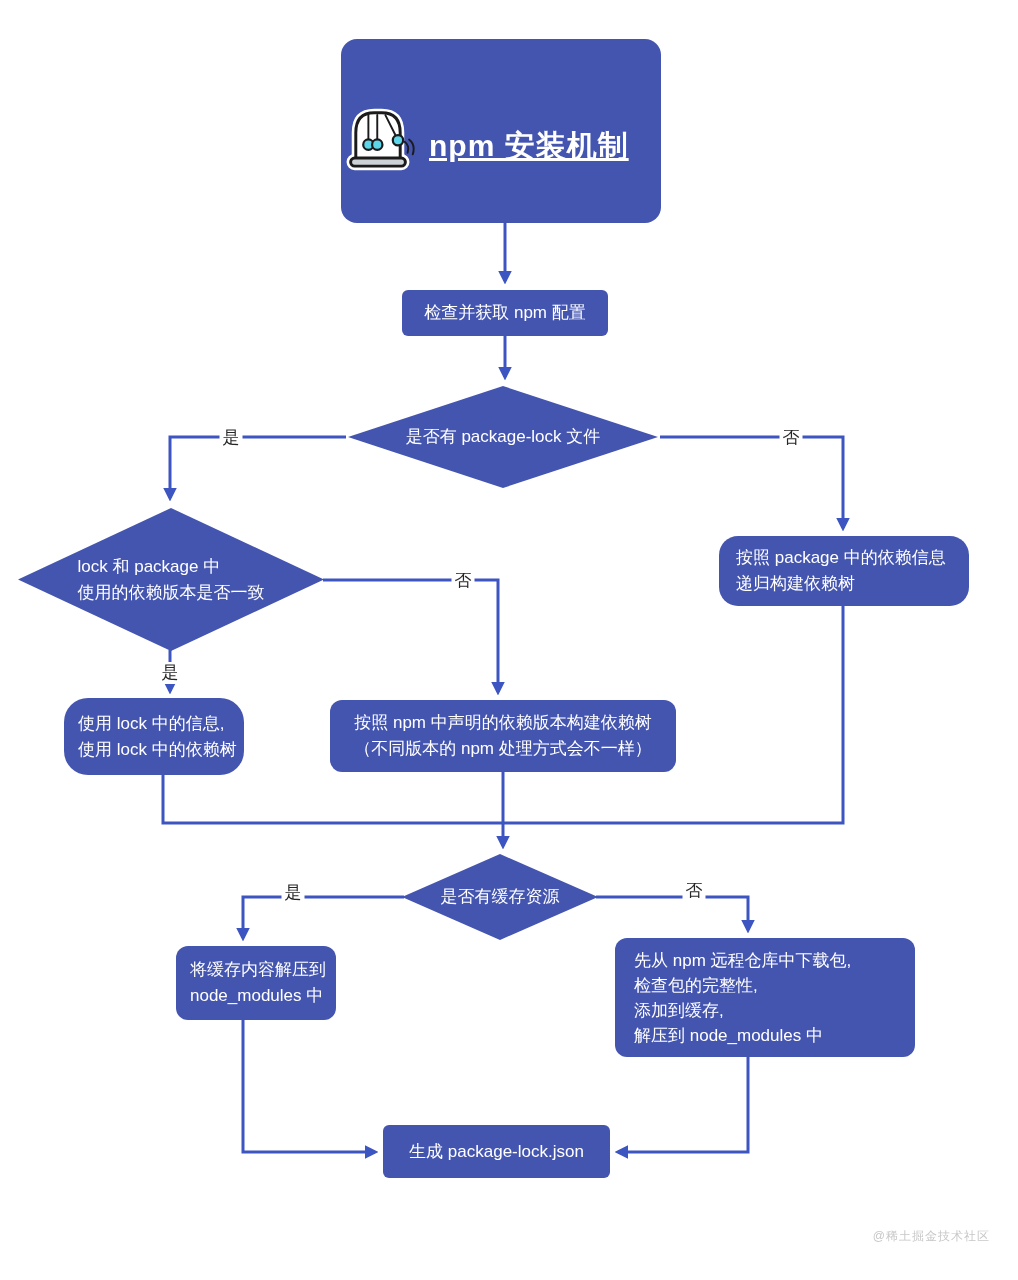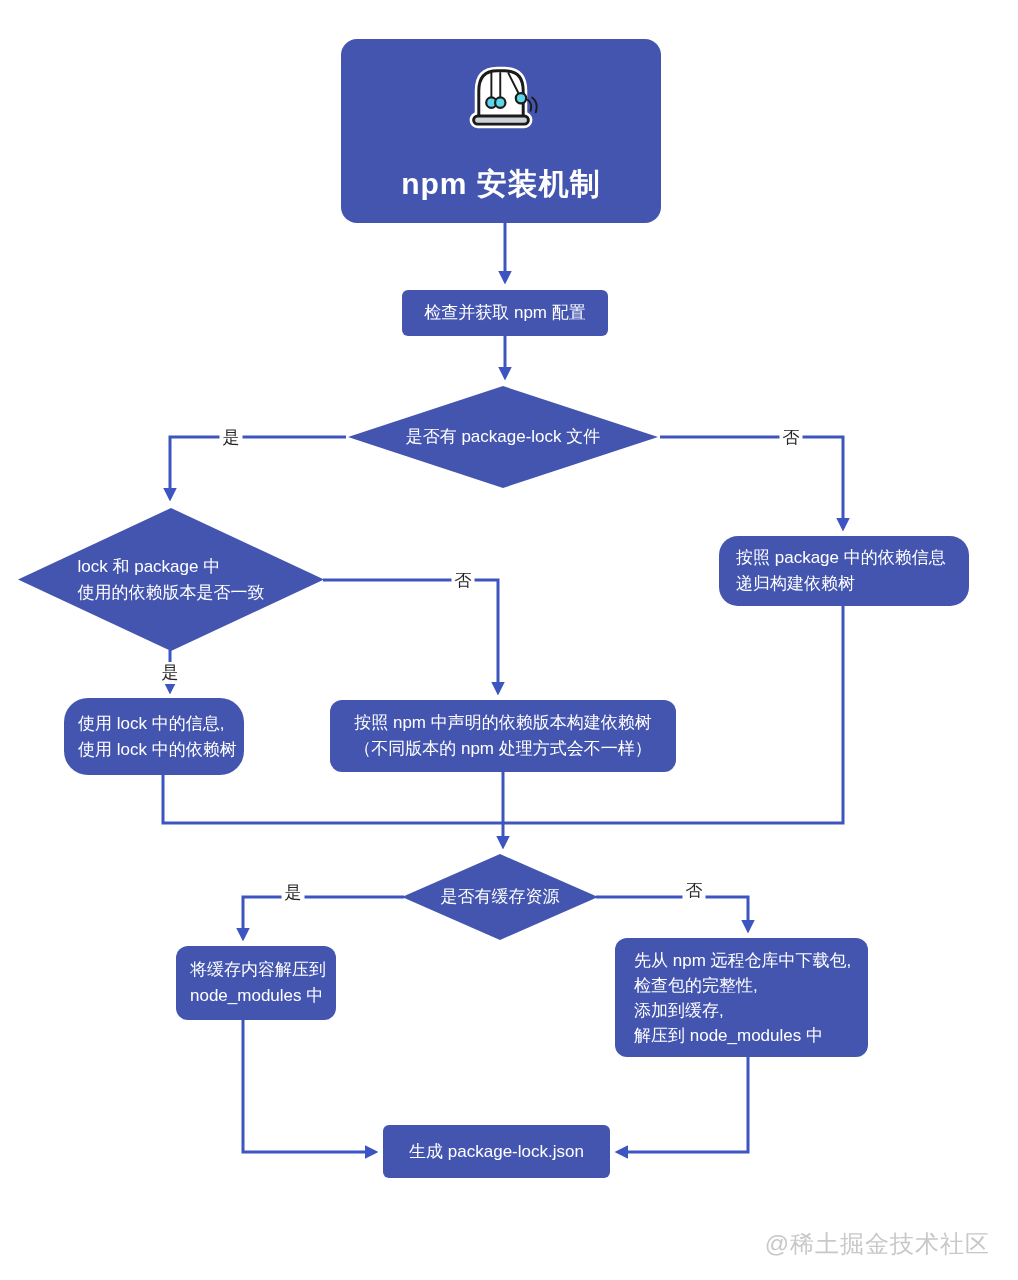--- a/index.html
+++ b/index.html
@@ -11,30 +11,31 @@
   .node{
     position:absolute;background:#4455b0;color:#ffffff;
     display:flex;align-items:center;justify-content:center;
     box-sizing:border-box;font-size:17px;line-height:26px;
   }
   .rect{border-radius:6px;}
   .diamond{clip-path:polygon(50% 0%,100% 50%,50% 100%,0% 50%);border-radius:0;}
   .left-text{justify-content:flex-start;text-align:left;}
   .center-text{text-align:left;}
   .title-box{
-    border-radius:16px;flex-direction:column;gap:24px;justify-content:flex-start;
+    border-radius:16px;flex-direction:row;gap:14px;justify-content:flex-start;
     padding-top:22px;
+    text-decoration:underline;
   }
   .title-label{font-size:30px;font-weight:600;letter-spacing:1px;margin-top:8px;}
   .edge-label{
     position:absolute;transform:translate(-50%,-50%);
     background:#ffffff;padding:0 3px;font-size:17px;color:#262626;line-height:22px;
   }
   .watermark{
-    position:absolute;right:28px;top:1228px;color:#c8c8c8;font-size:24px;
+    position:absolute;right:28px;top:1228px;color:#c8c8c8;font-size:12px;
     letter-spacing:1px;
   }
 </style>
 </head>
 <body>
 
 <div class="canvas">
 
   <svg class="edges" viewBox="0 0 1018 1280">
     <defs>
@@ -125,21 +126,21 @@
     <span>是否有缓存资源</span>
   </div>
 
   <div class="node rect left-text" style="left:176px;top:946px;width:160px;height:74px;padding-left:14px;border-radius:12px;">
     <div>
       <div>将缓存内容解压到</div>
       <div>node_modules 中</div>
     </div>
   </div>
 
-  <div class="node rect left-text" style="left:615px;top:938px;width:253px;height:119px;padding-left:19px;border-radius:12px;line-height:25px;">
+  <div class="node rect left-text" style="left:615px;top:938px;width:300px;height:119px;padding-left:19px;border-radius:12px;line-height:25px;">
     <div>
       <div>先从 npm 远程仓库中下载包,</div>
       <div>检查包的完整性,</div>
       <div>添加到缓存,</div>
       <div>解压到 node_modules 中</div>
     </div>
   </div>
 
   <div class="node rect" style="left:383px;top:1125px;width:227px;height:53px;">
     <span>生成 package-lock.json</span>

